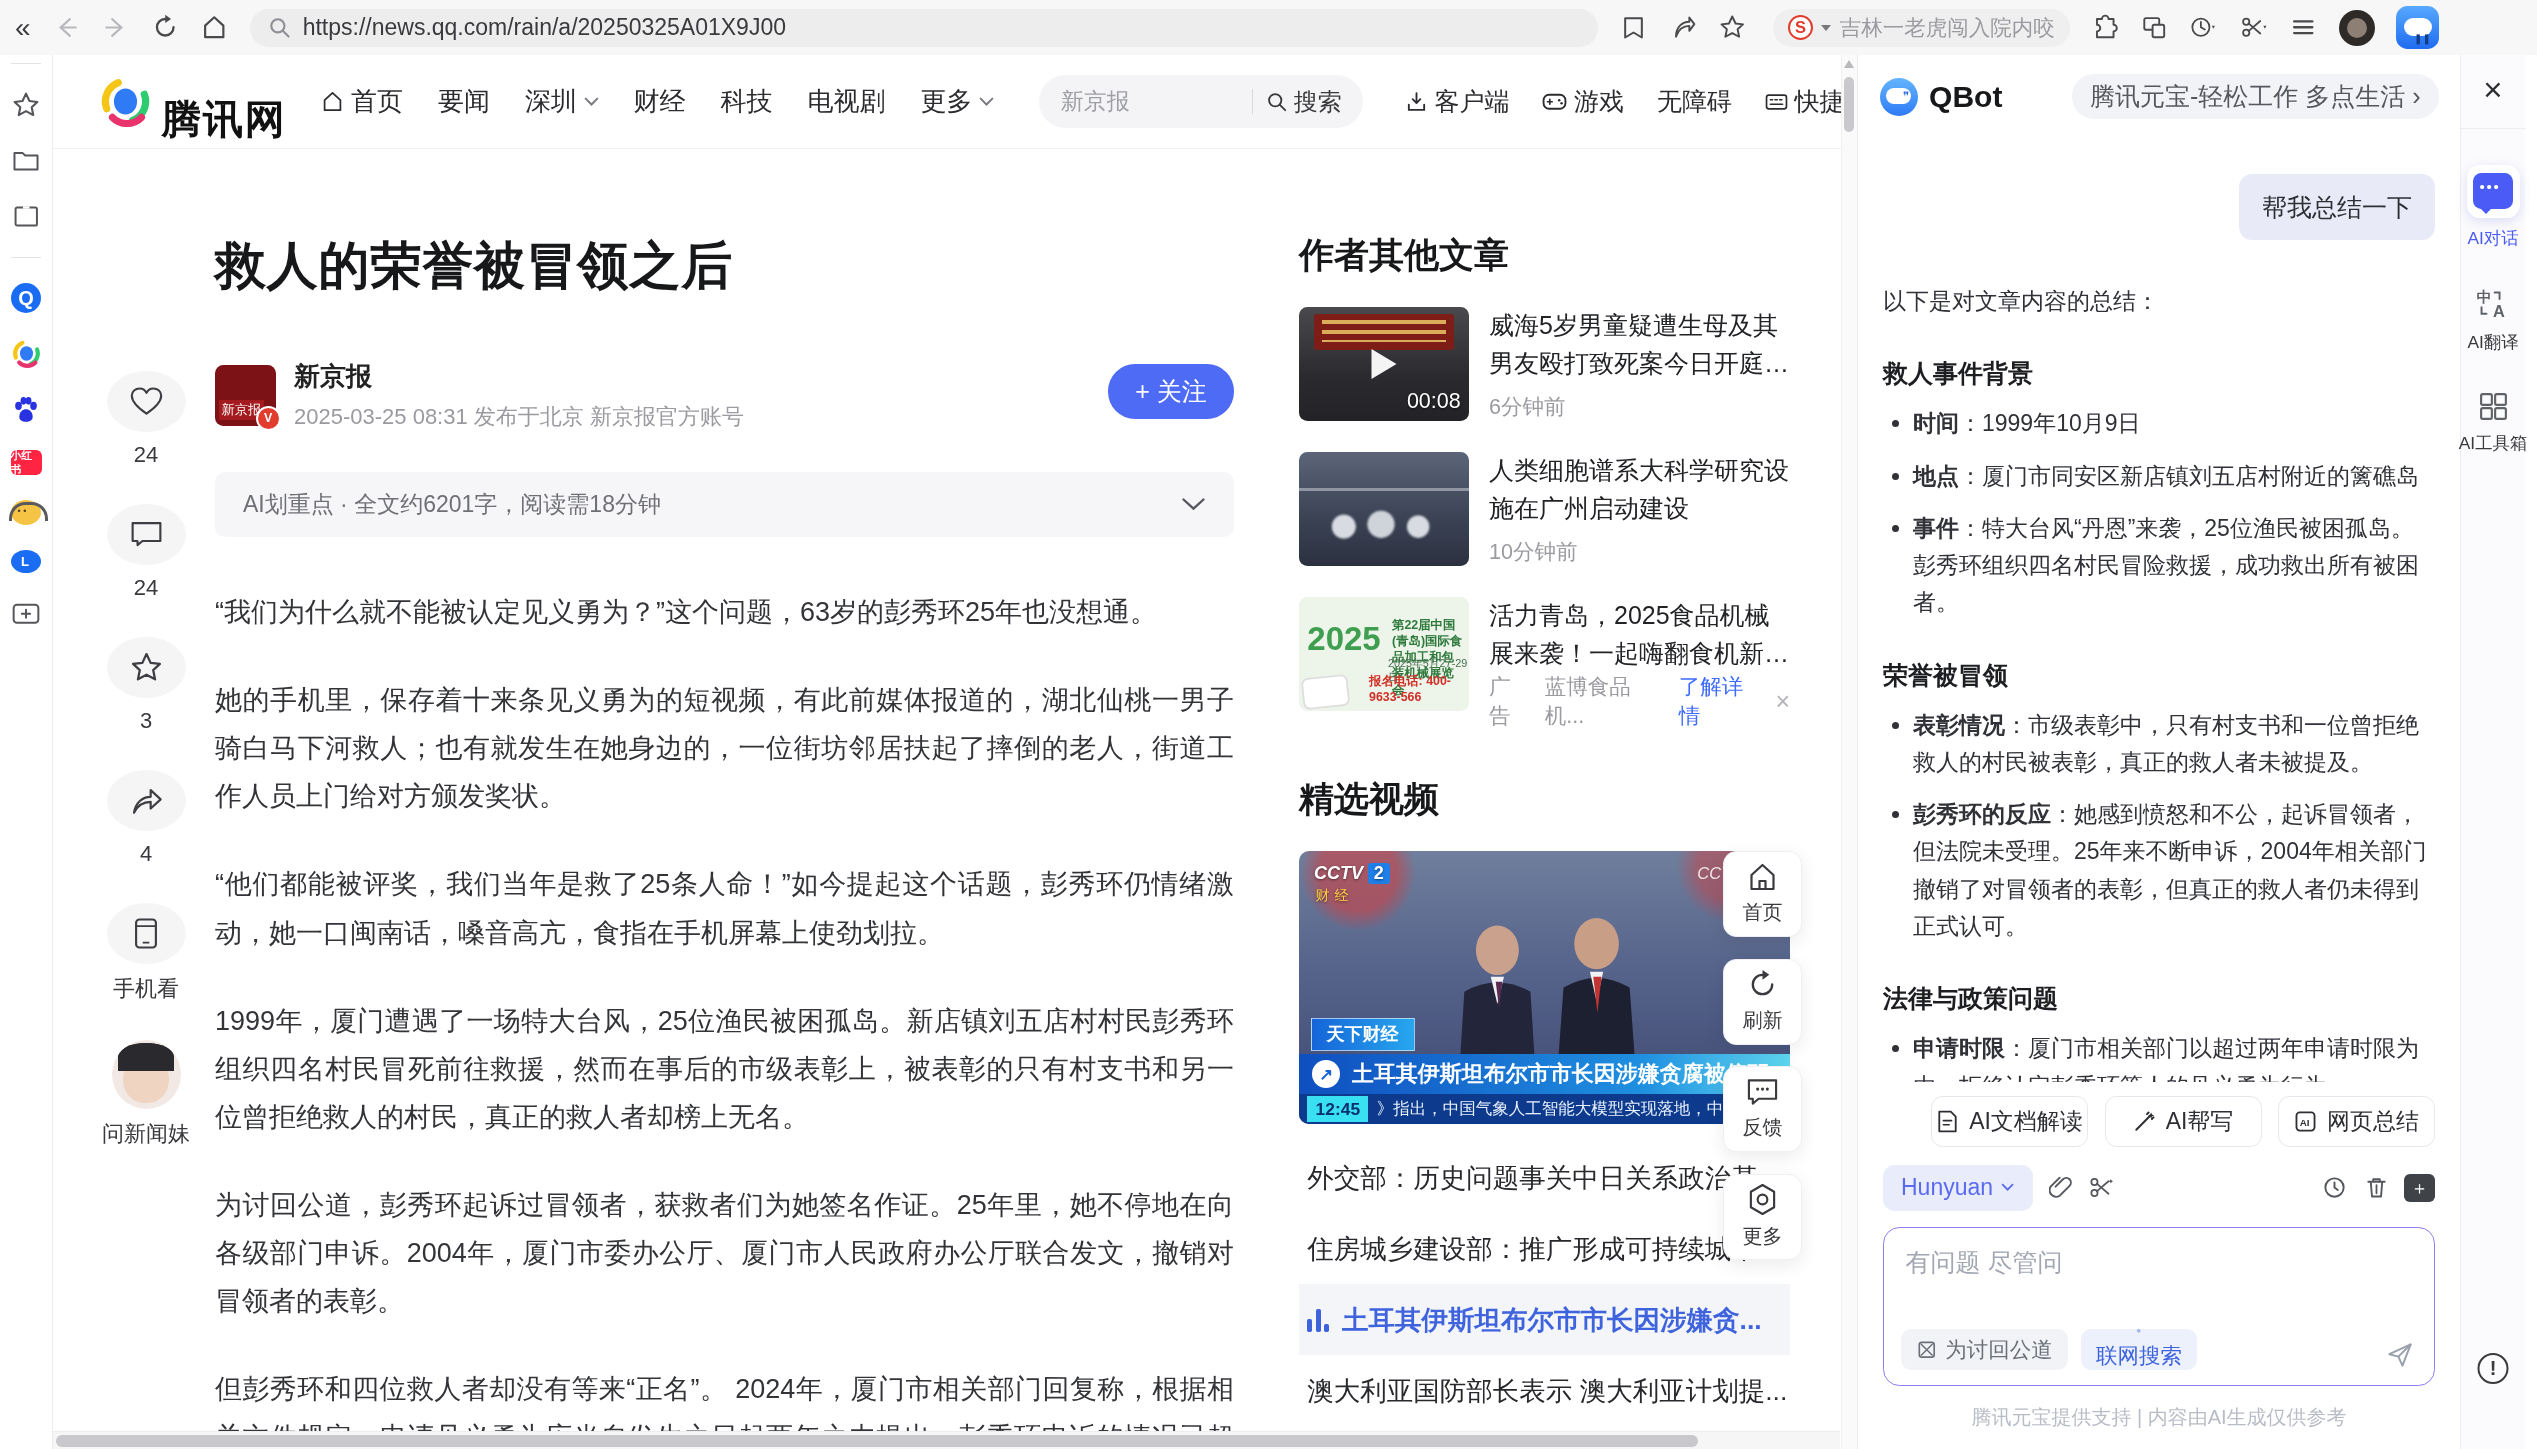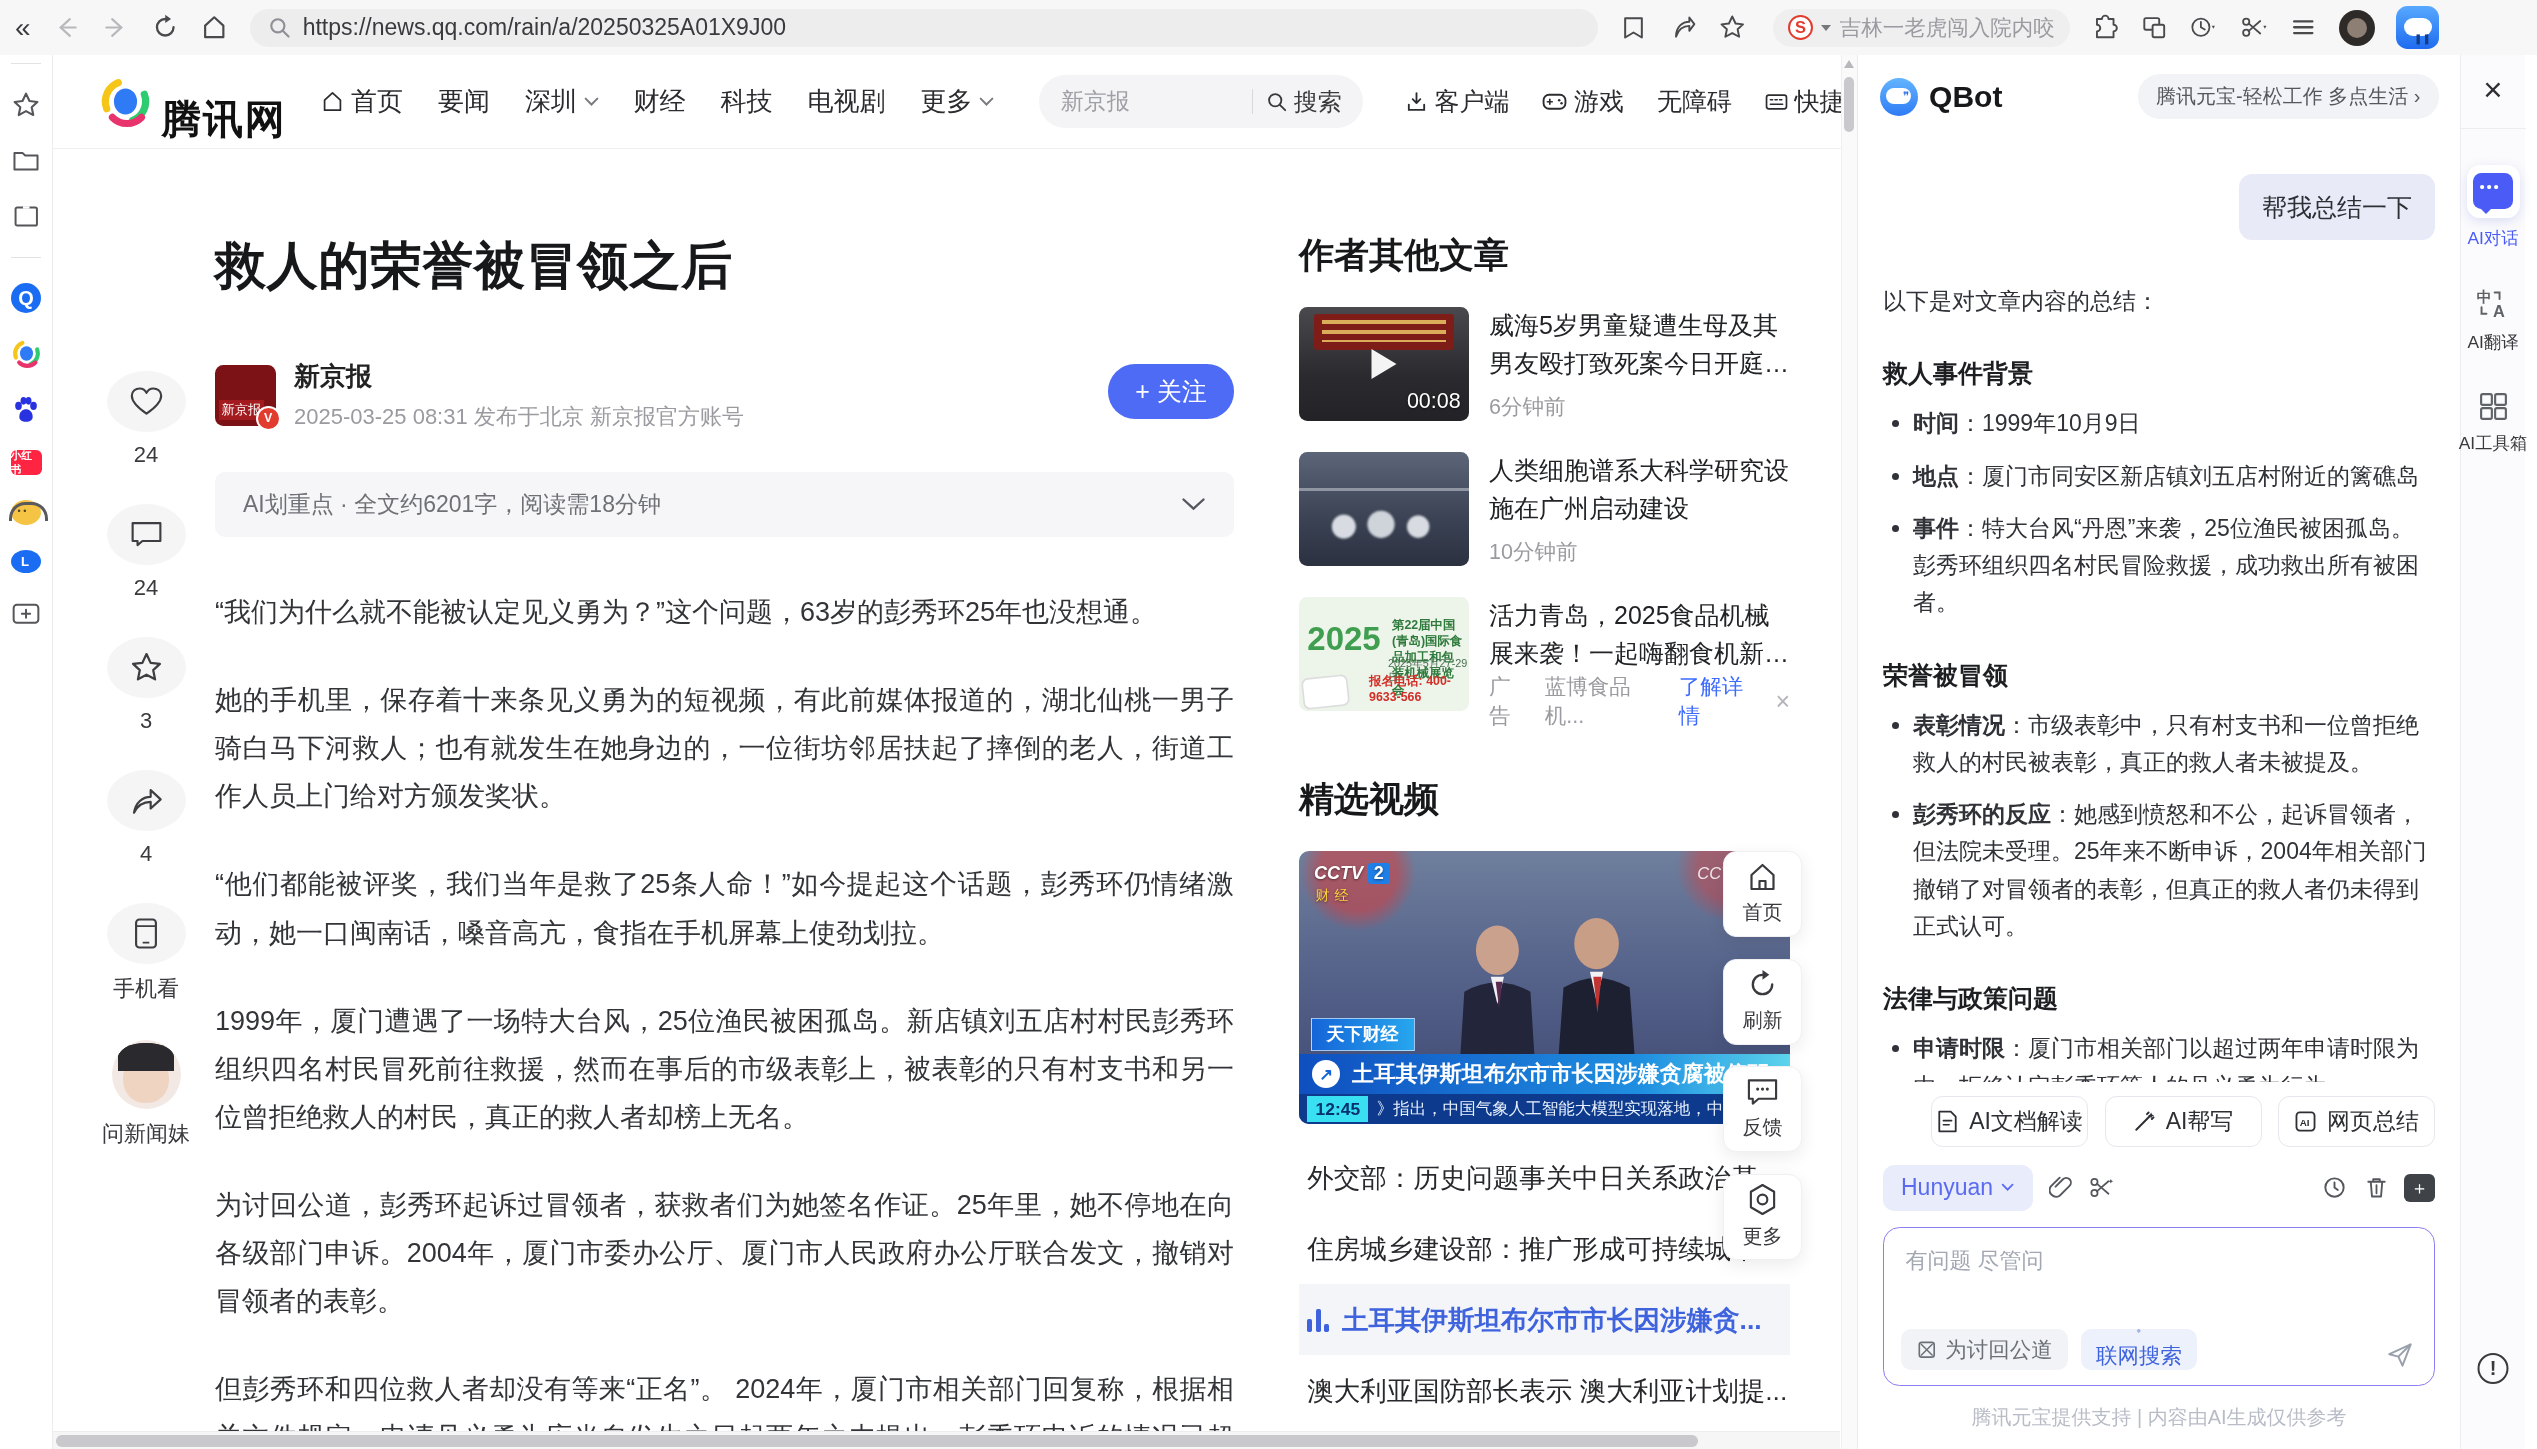--- a/index.html
+++ b/index.html
@@ -142,39 +142,39 @@
   .hsb { position:absolute; left:0; bottom:0; width:1787px; height:18px; background:#f6f6f7; border-top:0.8px solid #ededef; }
   .hsb .thumb { position:absolute; left:3.3px; top:3.3px; width:1642px; height:11.6px; background:#c9c9cd; border-radius:5.8px; }
 
   
   .qbot { width:603px; border-left:0.8px solid #ececf0; display:flex; flex-direction:column; background:#fff; flex:none; }
   .qb-head { height:83px; display:flex; align-items:center; padding:0 21.5px; gap:11.6px; flex:none; }
   .qb-logo { width:38px; height:38px; border-radius:50%; background:linear-gradient(180deg,#63b4ff,#2f7bf5); position:relative; flex:none; }
   .qb-logo::before { content:""; position:absolute; left:6.6px; top:10.8px; width:25px; height:15.7px; background:#fff; border-radius:8.3px; }
   .qb-logo::after { content:"❞"; position:absolute; right:8.3px; top:11.6px; font-size:11.6px; color:#2f6fe0; }
   .qb-title { font-size:30px; font-weight:800; color:#17181a; }
-  .qb-promo { margin-left:auto; height:45px; background:#f2f3f6; border-radius:22px; display:flex; align-items:center; padding:0 18px; font-size:20px; color:#55575e; white-space:nowrap; }
+  .qb-promo { margin-left:auto; height:45px; background:#f2f3f6; border-radius:22px; display:flex; align-items:center; padding:0 18px; font-size:25px; color:#55575e; white-space:nowrap; }
   .qb-chat { flex:1; overflow:hidden; padding:0 25px; display:flex; flex-direction:column; }
   .qb-msg { align-self:flex-end; margin-top:36px; background:#e8eaf7; border-radius:13.2px; padding:16.5px 23px; font-size:25px; color:#2e2f34; }
   .qb-sum { margin-top:43px; font-size:23px; color:#303238; line-height:1.62; }
   .qb-sec-t { font-size:25px; font-weight:800; color:#1d1e22; margin:33px 0 11.6px; }
   .qb-ul { list-style:disc; padding-left:30px; }
   .qb-ul li { margin-bottom:15px; }
   .qb-ul b { font-weight:800; }
 
   .qb-composer { padding:13.2px 25px 18px; flex:none; }
   .qb-actions { display:flex; gap:16.5px;padding-left:48px; }
   .qb-act { flex:1; height:51px; border:0.8px solid #e6e7ec; border-radius:11.6px; background:#fff; display:flex; align-items:center; justify-content:center; gap:10px; font-size:23px; color:#2e2f34; white-space:nowrap; }
   .qb-tools { margin-top:18px; display:flex; align-items:center; gap:14px; }
   .model-pill { height:46px; background:#e9ecfb; border-radius:11.6px; display:flex; align-items:center; gap:8.3px; padding:0 18px; font-size:23px; color:#5a6bf0; flex:none; }
   .tool-ic { width:28px; height:28px; color:#55575e; display:flex; align-items:center; justify-content:center; }
   .tool-spacer { flex:1; }
   .chat-badge { width:31px; height:28px; background:#3f4246; border-radius:5.8px; color:#fff; font-size:18px; display:flex; align-items:center; justify-content:center; }
   .qb-input { margin-top:16.5px; height:159px; border:1.7px solid #8b7df2; border-radius:16.5px; position:relative; background:#fff; }
-  .qb-ph { position:absolute; left:21.5px; top:18px; font-size:22px; color:#a2a7b2; }
+  .qb-ph { position:absolute; left:21.5px; top:18px; font-size:25px; color:#a2a7b2; }
   .qb-chips { position:absolute; left:16.5px; bottom:15px; display:flex; gap:13.2px; }
   .chip { height:41px; border-radius:10px; display:flex; align-items:center; gap:8.3px; padding:0 15px; font-size:21.5px; }
   .chip.deep { background:#f2f3f6; color:#6b7078; }
   .chip.net { background:#edf1fc; color:#3e63dd;flex-direction:column; }
   .send-ic { position:absolute; right:20px; bottom:16.5px; color:#9aa0ab; }
   .qb-foot { margin-top:18px; text-align:center; font-size:20px; color:#b8bcc6; }
 
   
   .ai-strip { width:65px; background:#fbfbfd; border-left:0.8px solid #ececf0; display:flex; flex-direction:column; align-items:center; padding-top:18px; flex:none; position:relative; }
   .strip-close { font-size:33px; color:#2e2f34; line-height:1; }

